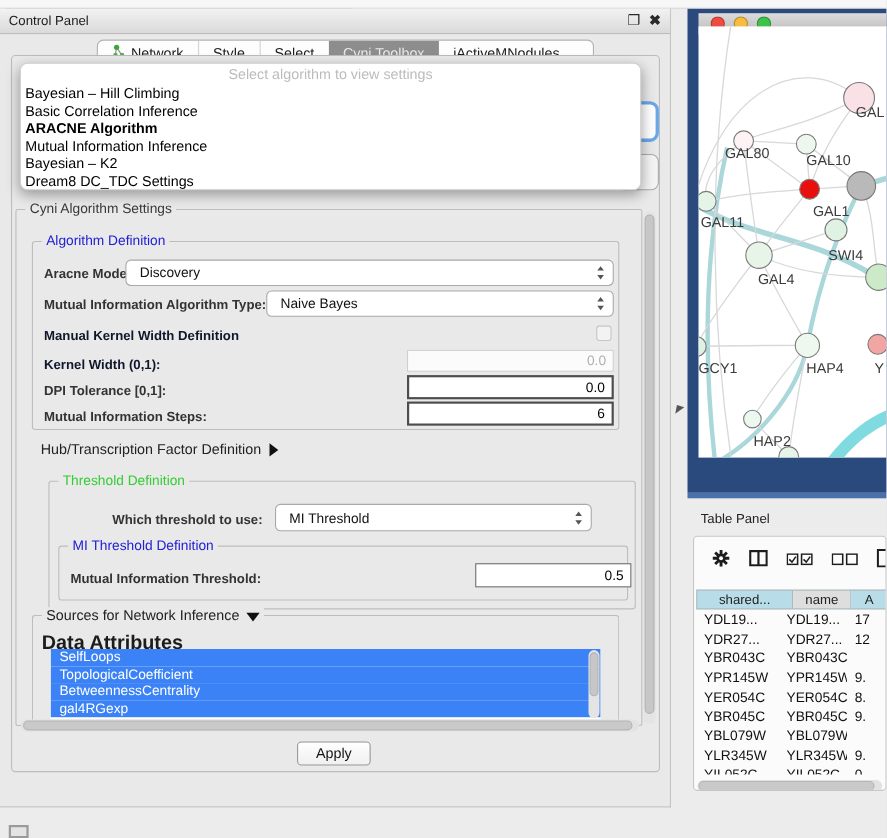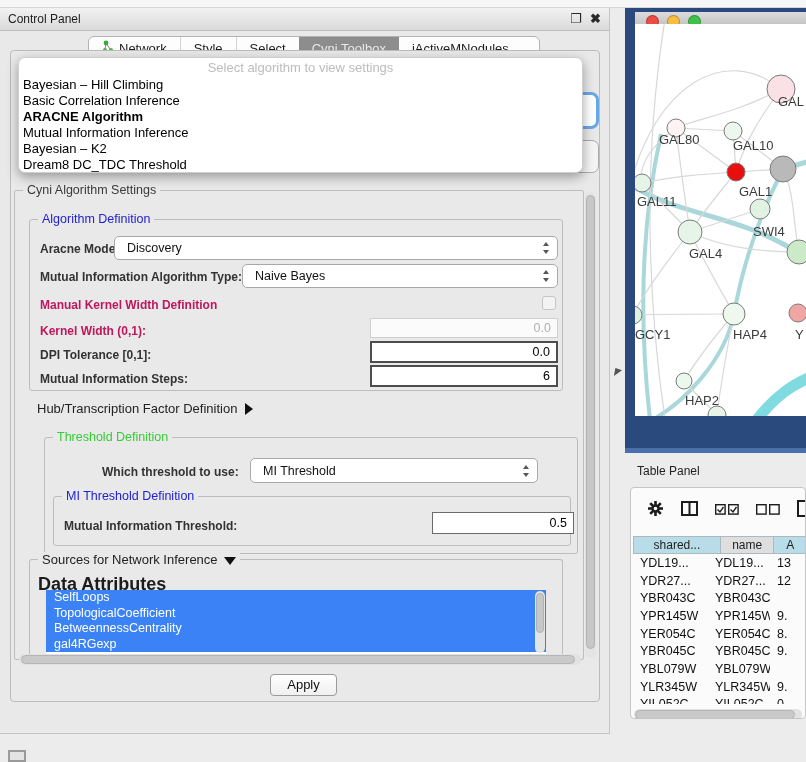--- a/index.html
+++ b/index.html
@@ -35,21 +35,21 @@
   .popup-item.bold { font-weight:bold; }
 
   
   .group { border:1px solid #bdbdbd; border-radius:3px; }
   .group-title { position:absolute; top:-8px; left:8px; background:#e9e9e9; padding:0 4px; font-size:12.5px; }
   .t-plain { color:#3a3a3a; }
   .t-blue { color:#2121d6; }
   .t-green { color:#35cc35; }
 
   .lbl { font-size:12px; font-weight:bold; color:#333; white-space:nowrap; }
-  .lbl.disabled { color:#be185d; }
+  .lbl.disabled { color:#0f172a; }
 
   .combo { background:#fff; border:1px solid #a9a9a9; border-radius:5px; font-size:12.5px; color:#111; display:flex; align-items:center; padding-left:12px; position:absolute; }
   .spinner { position:absolute; right:7px; top:50%; transform:translateY(-50%); width:7px; height:12px; }
   .spinner:before, .spinner:after { content:""; position:absolute; left:0; border-left:3.5px solid transparent; border-right:3.5px solid transparent; }
   .spinner:before { top:0; border-bottom:4.5px solid #555; }
   .spinner:after { bottom:0; border-top:4.5px solid #555; }
 
   .num-input { position:absolute; text-align:right; font-size:12.5px; background:#fff; padding-right:6px; display:flex; align-items:center; justify-content:flex-end; }
   .checkbox { position:absolute; width:14px; height:14px; border:1px solid #c6c6c6; border-radius:3px; background:#f3f3f3; }
 
@@ -221,21 +221,21 @@
       </div>
     </div>
 
   <div class="abs popup" id="algo-popup">
     <div class="popup-placeholder">Select algorithm to view settings</div>
   <div class="popup-item">Bayesian – Hill Climbing</div>
       <div class="popup-item">Basic Correlation Inference</div>
       <div class="popup-item bold">ARACNE Algorithm</div>
       <div class="popup-item">Mutual Information Inference</div>
       <div class="popup-item">Bayesian – K2</div>
-      <div class="popup-item">Dream8 DC_TDC Threshold</div>
+      <div class="popup-item">Dream8 DC_TDC Settings</div>
     </div>
 </div>
 
 <div class="abs net-frame">
   <div class="abs net-titlebar">
     <span class="light" id="light-close" style="background: rgb(238, 75, 67); border: 1px solid rgba(0, 0, 0, 0.25);"></span>
     <span class="light" id="light-min" style="background: rgb(248, 189, 62); border: 1px solid rgba(0, 0, 0, 0.25);"></span>
     <span class="light" id="light-zoom" style="background: rgb(63, 194, 74); border: 1px solid rgba(0, 0, 0, 0.25);"></span>
   </div>
 </div>
@@ -344,21 +344,21 @@
     </div>
   <div class="thead" id="thead">
       <div class="hc" style="width: 100px; background: rgb(184, 221, 232);">shared...</div>
       <div class="hc" style="width: 61px; background: rgb(222, 222, 222);">name</div>
       <div class="hc" style="width: 37px; background: rgb(184, 221, 232);">A</div>
     </div>
   <div class="trows" id="trows">
       <div class="trow">
         <div class="tc1">YDL19...</div>
         <div class="tc2">YDL19...</div>
-        <div class="tc3">13</div>
+        <div class="tc3">17</div>
       </div>
       <div class="trow">
         <div class="tc1">YDR27...</div>
         <div class="tc2">YDR27...</div>
         <div class="tc3">12</div>
       </div>
       <div class="trow">
         <div class="tc1">YBR043C</div>
         <div class="tc2">YBR043C</div>
         <div class="tc3"></div>

